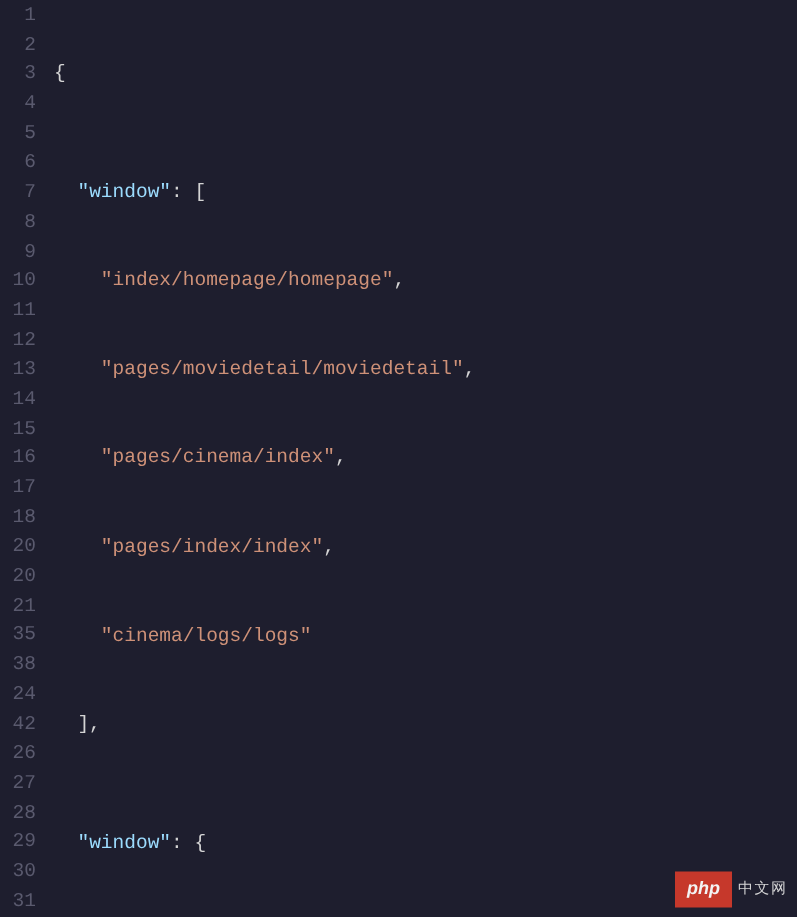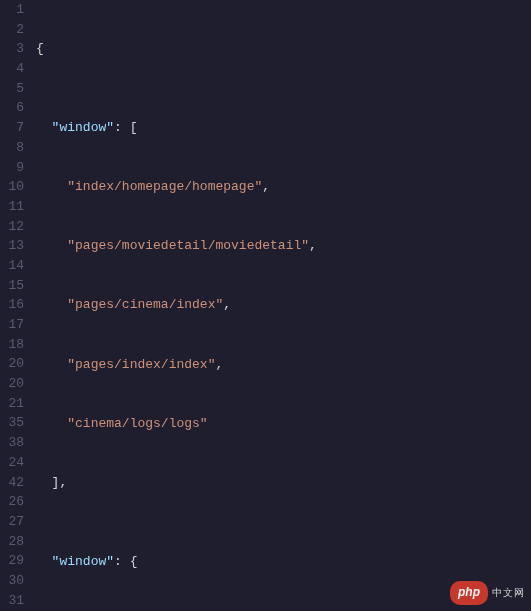--- a/index.html
+++ b/index.html
@@ -47,21 +47,21 @@
     font-size: 11px;
     color: #fff;
     opacity: 0.95;
     pointer-events: none;
   }
   .wm-badge {
     font-weight: bold;
     font-style: italic;
     background: #d03a2b;
     color: #fff;
-    border-radius: 10px;
+    border-radius: 0;
     padding: 2px 8px;
     font-size: 12px;
   }
   .wm-text { letter-spacing: 1px; font-size: 10px; color:#ddd;}
 </style>
 </head>
 <body>
 
 <div class="editor">
   <div class="gutter">

